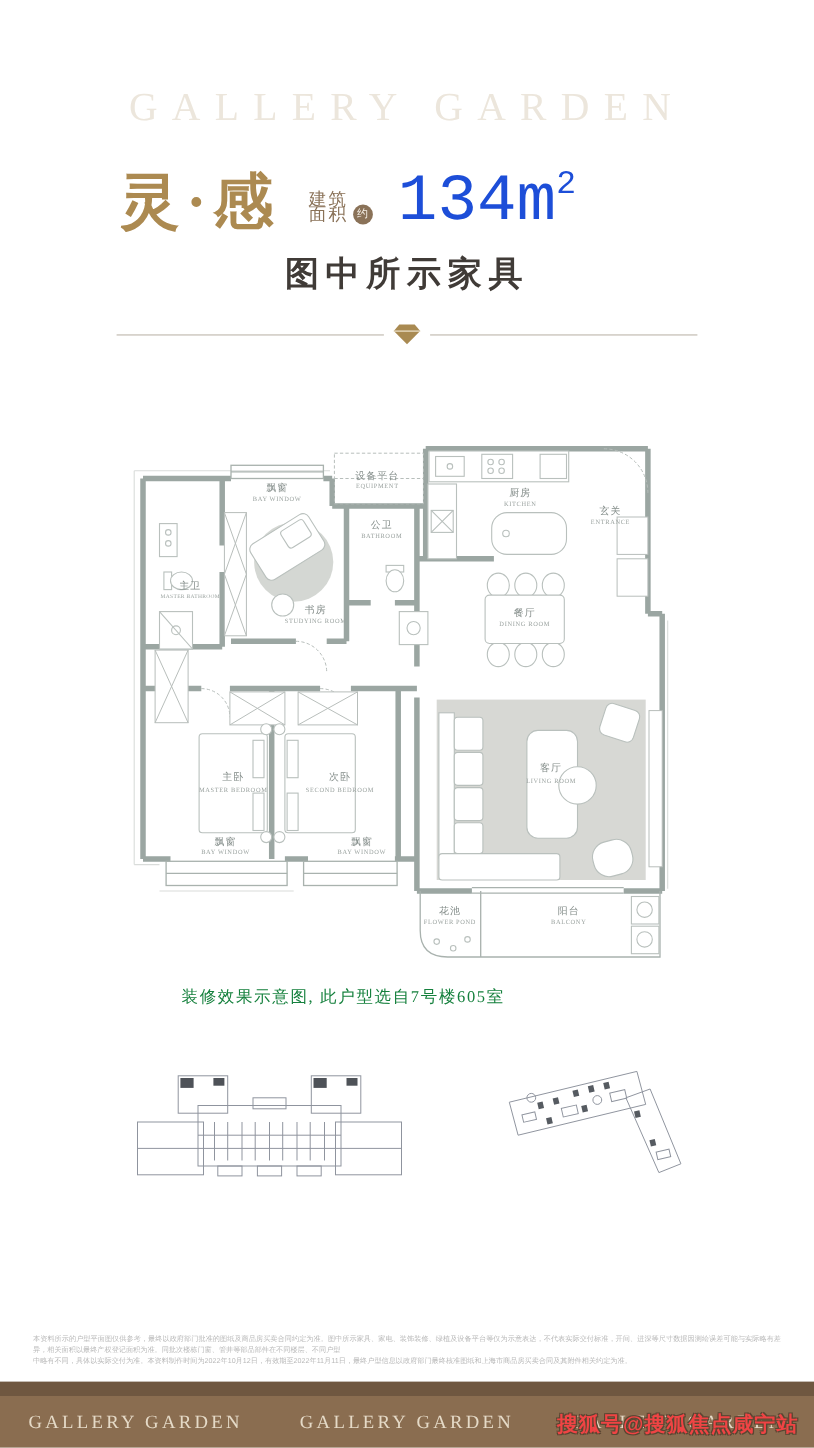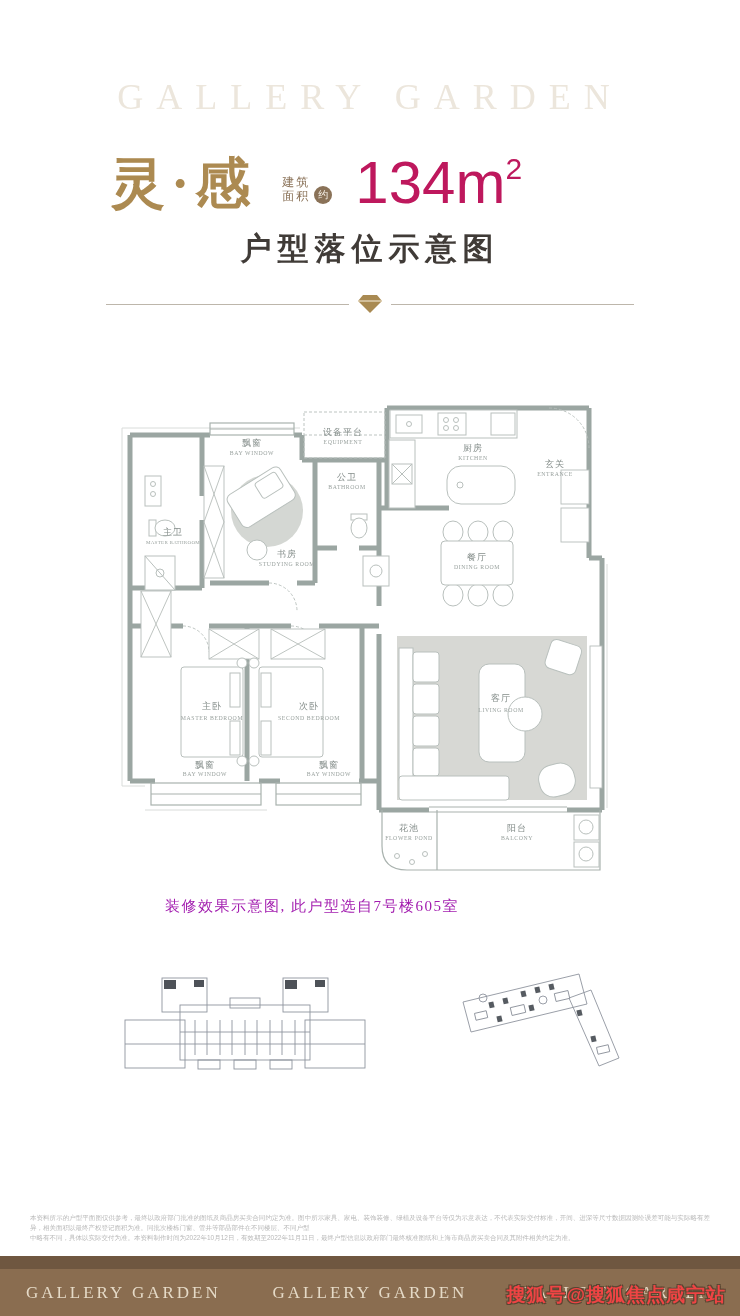--- a/index.html
+++ b/index.html
@@ -17,31 +17,31 @@
   .title-row{
     position:absolute;top:140px;left:0;width:632px;height:86px;
     display:flex;justify-content:center;align-items:center;
   }
   .title-cn{
     font-size:55px;font-weight:700;color:#ac8a51;letter-spacing:6px;
     line-height:1;
   }
   .area-prefix{
     margin-left:26px;display:flex;flex-direction:column;justify-content:center;
-    font-size:12px;color:#8a7258;line-height:14px;letter-spacing:2px;
+    font-size:16px;color:#8a7258;line-height:14px;letter-spacing:2px;
     transform:translateY(6px);
   }
   .approx-badge{
     width:18px;height:18px;border-radius:50%;background:#8a7258;color:#f7f2ea;
     font-size:10px;line-height:18px;text-align:center;margin-left:4px;
     transform:translateY(12px);
   }
   .area-value{
-    font-size:60px;color:#be185d;line-height:1;margin-left:23px;
-    font-family:Liberation Sans, sans-serif;
+    font-size:60px;color:#1d4ed8;line-height:1;margin-left:23px;
+    font-family:Liberation Mono, monospace;
   }
   .area-sup{font-size:30px;vertical-align:24px;letter-spacing:0;}
   .subtitle{
     position:absolute;top:228px;left:0;width:740px;text-align:center;
     font-size:31px;color:#403b37;letter-spacing:6px;font-weight:600;
   }
   
   .divider{
     position:absolute;top:292px;left:0;width:740px;height:24px;
     display:flex;align-items:center;justify-content:center;
@@ -50,21 +50,21 @@
   .divider .gem{margin:0 8px;display:block;}
   
   .plan-wrap{position:absolute;left:97px;top:378px;width:546px;height:502px;}
   .plan-wrap svg{display:block;}
   text.cnl{font-size:9px;fill:#848d8a;letter-spacing:1px;}
   text.enl{font-size:5.8px;fill:#9aa29f;letter-spacing:.6px;}
   text.enl-sm{font-size:5px;fill:#9aa29f;letter-spacing:.3px;}
   
   .caption{
     position:absolute;top:897px;left:0;width:624px;text-align:center;
-    font-size:15px;color:#a21caf;letter-spacing:1.5px;
+    font-size:15px;color:#15803d;letter-spacing:1.5px;
   }
   
   .diagram-left{position:absolute;left:102px;top:960px;width:285px;text-align:center;}
   .diagram-right{position:absolute;left:443px;top:960px;width:195px;text-align:center;}
   .diagram-label{
     margin-top:10px;font-size:16px;color:#585858;letter-spacing:2px;font-weight:600;
   }
   
   .disclaimer{
     position:absolute;left:30px;top:1213px;width:680px;
@@ -99,21 +99,21 @@
 <div class="title-row">
   <span class="title-cn">灵·感</span>
   <span class="area-prefix">
     <span>建筑</span>
     <span>面积</span>
   </span>
   <span class="approx-badge">约</span>
   <span class="area-value"><span>134m</span><span class="area-sup">2</span></span>
 </div>
 
-<div class="subtitle">户型落位示意图</div>
+<div class="subtitle">图中所示家具</div>
 
 <div class="divider">
   <span class="line"></span>
   <svg class="gem" width="26" height="20" viewBox="0 0 26 20">
     <polygon points="6,1 20,1 25,7 13,19 1,7" fill="#a98a52"></polygon>
     <polyline points="1,7 25,7 M6,1 9,7 13,19 17,7 20,1" fill="none" stroke="#e8dcc2" stroke-width="0.8"></polyline>
     <polyline points="1,7 25,7" fill="none" stroke="#e8dcc2" stroke-width="0.8"></polyline>
   </svg>
   <span class="line"></span>
 </div>

